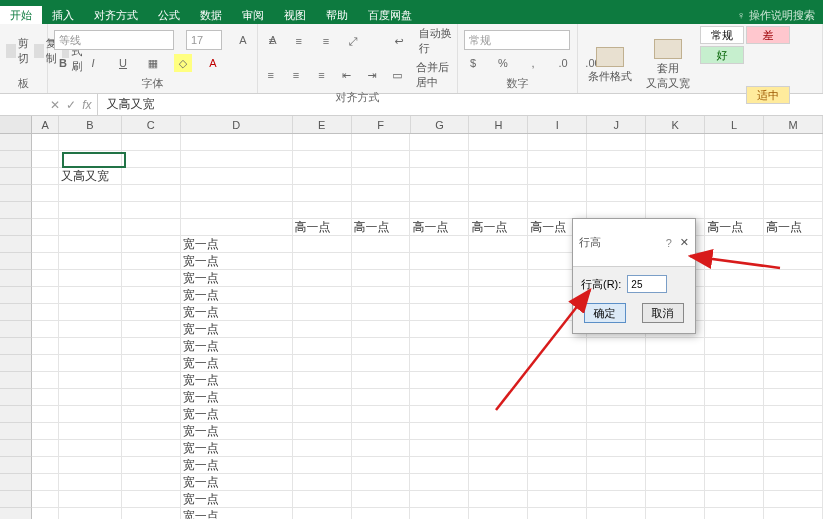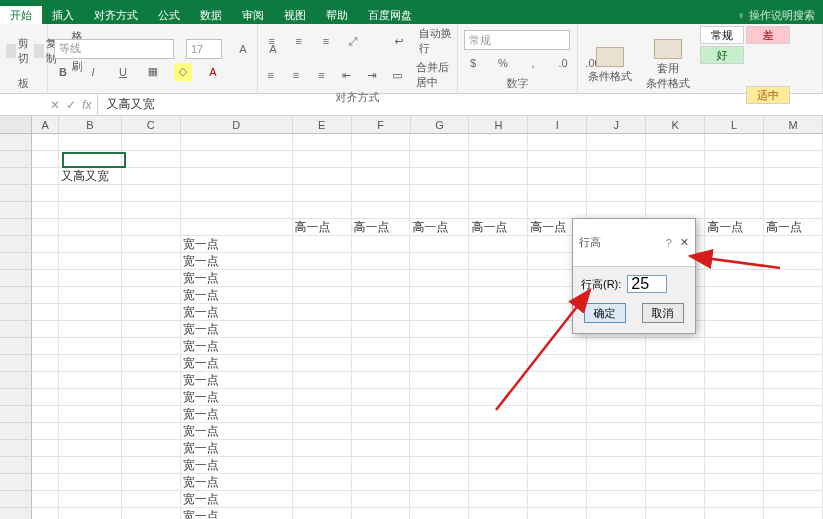--- a/index.html
+++ b/index.html
@@ -55,21 +55,21 @@
 .active-cell-border { position: absolute; border: 2px solid #217346; pointer-events: none; }
 
 .text-high { color: #333; }
 
 .dialog { position: absolute; left: 572px; top: 218px; width: 124px; background: #f0f0f0; border: 1px solid #a0a0a0; box-shadow: 2px 2px 8px rgba(0,0,0,.3); }
 .dialog-title { display: flex; align-items: center; padding: 16px 6px; background: #fff; border-bottom: 1px solid #d0d0d0; font-size: 11px; color: #555; }
 .dialog-title .spacer { flex: 1; }
 .dialog-title .q { margin-right: 8px; color: #888; }
 .dialog-title .x { color: #555; }
 .dialog-body { padding: 8px 8px 4px 8px; display: flex; align-items: center; gap: 6px; font-size: 11px; }
-.dialog-body input { width: 40px; height: 18px; border: 1px solid #7a9ec7; padding: 0 3px; font-size: 16px; }
+.dialog-body input { width: 40px; height: 18px; border: 1px solid #7a9ec7; padding: 0 3px; font-size: 10px; }
 .dialog-btns { display: flex; justify-content: center; gap: 16px; padding: 6px 9px 10px 8px; }
 .dialog-btns button { width: 42px; height: 20px; font-size: 11px; border: 1px solid #888; background: #e8e8e8; }
 .dialog-btns button.primary { background: #dceaf7; border: 1px solid #5b8fc7; }
 
 .arrow { position: absolute; pointer-events: none; }
 </style>
 </head>
 <body>
 
 <div class="menubar"></div>
@@ -128,20 +128,21 @@
             </div>
           <div class="btn-icon">
               <u>U</u>
             </div>
           <div class="btn-icon">▦</div>
           <div class="btn-icon" style="background:#ffff80">◇</div>
           <div class="btn-icon" style="color:#c00000">A</div>
         </div>
       </div>
     </div>
+    <div class="ribbon-group-label">字体</div>
   </div>
 
   <div class="ribbon-group" style="width:200px">
     <div class="ribbon-content">
       <div class="align-col">
         <div class="font-row">
           <div class="btn-icon">≡</div>
           <div class="btn-icon">≡</div>
           <div class="btn-icon">≡</div>
           <div class="btn-icon">⤢</div>
@@ -181,21 +182,21 @@
 
   <div class="ribbon-group" style="flex:1">
     <div class="ribbon-content" style="gap:6px">
       <div class="big-btn">
           <div class="ico"></div>
           <span>条件格式</span>
         </div>
       <div class="big-btn">
           <div class="ico"></div>
           <span style="white-space:pre-line;text-align:center">套用
-条件格式</span>
+又高又宽</span>
         </div>
       <div class="style-grid">
         <div class="style-box sty-normal">常规</div>
         <div class="style-box sty-bad">差</div>
         <div class="style-box sty-good">好</div>
         <div class="style-box sty-neutral">适中</div>
       </div>
     </div>
   </div>
 </div>

